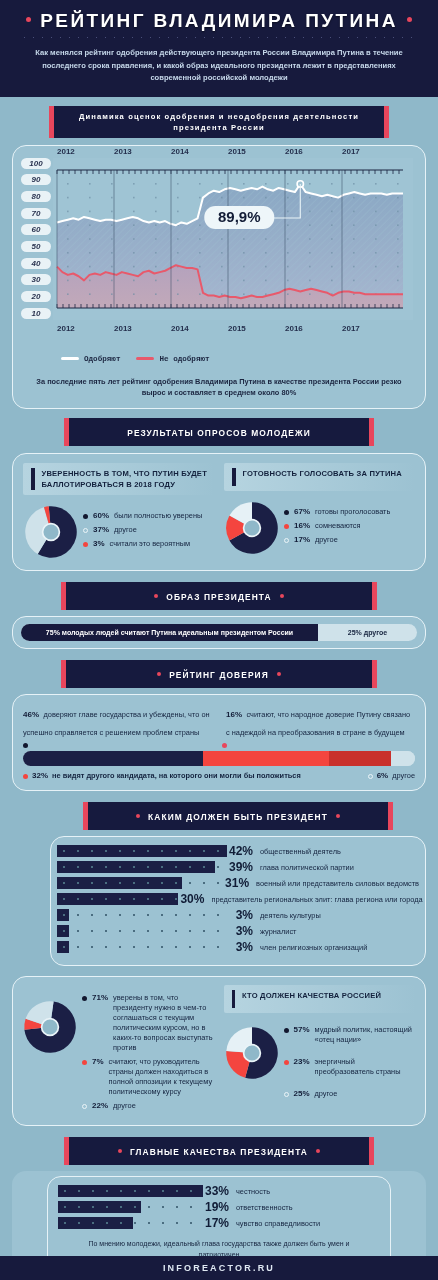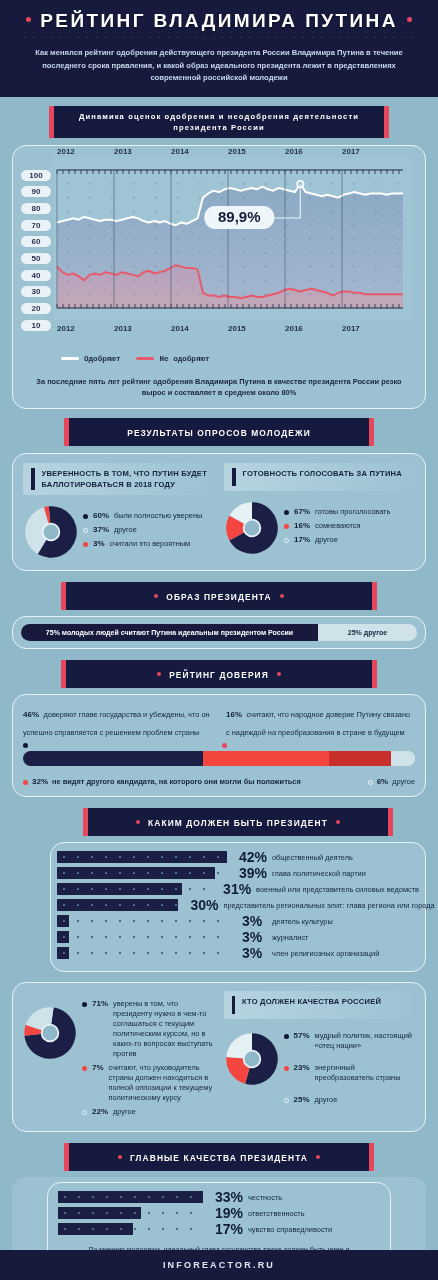--- a/index.html
+++ b/index.html
@@ -56,21 +56,21 @@
     position: relative;
   }
   .card-outline {
     border: 1px solid #e6f2f7; border-radius: 14px;
   }
   .sec { padding-top: 9px; }
 
   
   .chart-wrap { padding: 12px 8px 6px 4px; }
   .chart-area { position: relative; height: 180px; }
-  .ylabels { position: absolute; left: 0; top: 12px; width: 34px; height: 162px; }
+  .ylabels { position: absolute; left: 0; top: 0; width: 34px; height: 162px; font-style: italic; }
   .ylab {
     position: absolute; right: 0; width: 30px; height: 11px; line-height: 11px;
     background: #e9f2f6; border-radius: 6px; color: #2a3350;
     font-size: 8px; font-weight: bold; text-align: center;
   }
   .plot {
     position: absolute; left: 36px; right: 4px; top: 0; height: 162px;
   }
   .xtop, .xbot {
     position: absolute; left: 36px; right: 4px; height: 11px;
@@ -105,28 +105,28 @@
   
   .stack { display: flex; height: 15px; border-radius: 8px; overflow: hidden; background: #c6dde6; }
   .stack > div { height: 100%; }
 
   
   .hbar-row { display: flex; align-items: center; height: 12px; margin-bottom: 4px; }
   .hbar-track { position: relative; height: 12px; }
   .hbar-fill { height: 12px; background: #1b1f45; }
   .hbar-dots { position: absolute; top: 5px; left: 0; right: 0; height: 2px;
      background-image: radial-gradient(circle, #4a6d80 0.9px, transparent 1px); background-size: 14px 2px; }
-  .hbar-pct { color: #101c36; font-size: 14px; font-weight: bold; width: 26px; text-align: center; flex: none; margin-left: 12px; }
+  .hbar-pct { color: #101c36; font-size: 12px; font-weight: bold; width: 26px; text-align: right; flex: none; }
   .hbar-lbl { color: #14233f; font-size: 7.4px; margin-left: 7px; white-space: nowrap; }
 
   .foot-note { color: #16243f; font-size: 7px; text-align: center; line-height: 1.55; padding: 6px 14px 7px; }
 
   
   .footer {
-    position: absolute; bottom: 0; left: 0; right: 0; height: 30px;
+    position: absolute; bottom: 0; left: 0; right: 0; height: 24px;
     background: #171a3d; display: flex; align-items: center; justify-content: center;
   }
   .footer-tx { color: #dfe8f2; font-size: 9px; font-weight: bold; letter-spacing: 2.2px; }
 
   .connector { stroke: #eaf4f8; stroke-width: 1.1; fill: none; }
 </style>
 </head>
 <body>
 
 <div class="page">
@@ -596,21 +596,21 @@
         <span style="flex:1"></span>
         <span class="dot" style="background:#e8465c;margin:0"></span>
         <span style="flex:1"></span>
       </div>
       <div class="stack">
         <div style="flex:0 0 46%;background:#1b1f45"></div>
         <div style="flex:0 0 32%;background:#f4453f"></div>
         <div style="flex:0 0 16%;background:#c9302c"></div>
         <div style="flex:1;background:#cfe2ea"></div>
       </div>
-      <div style="display:flex;gap:18px;margin-top:11px;align-items:flex-end;">
+      <div style="display:flex;gap:18px;margin-top:5px;align-items:flex-end;">
         <div style="display:flex;gap:4px;align-items:flex-start;">
           <span class="dot" style="background:#f4453f"></span>
           <span class="pct">32%</span>
           <span class="lbl" style="font-weight:bold">не видят другого кандидата, на которого они могли бы положиться</span>
         </div>
         <div style="display:flex;gap:4px;align-items:flex-start;margin-left:auto;">
           <span class="dot hollow"></span>
           <span class="pct">6%</span>
           <span class="lbl">другое</span>
         </div>

